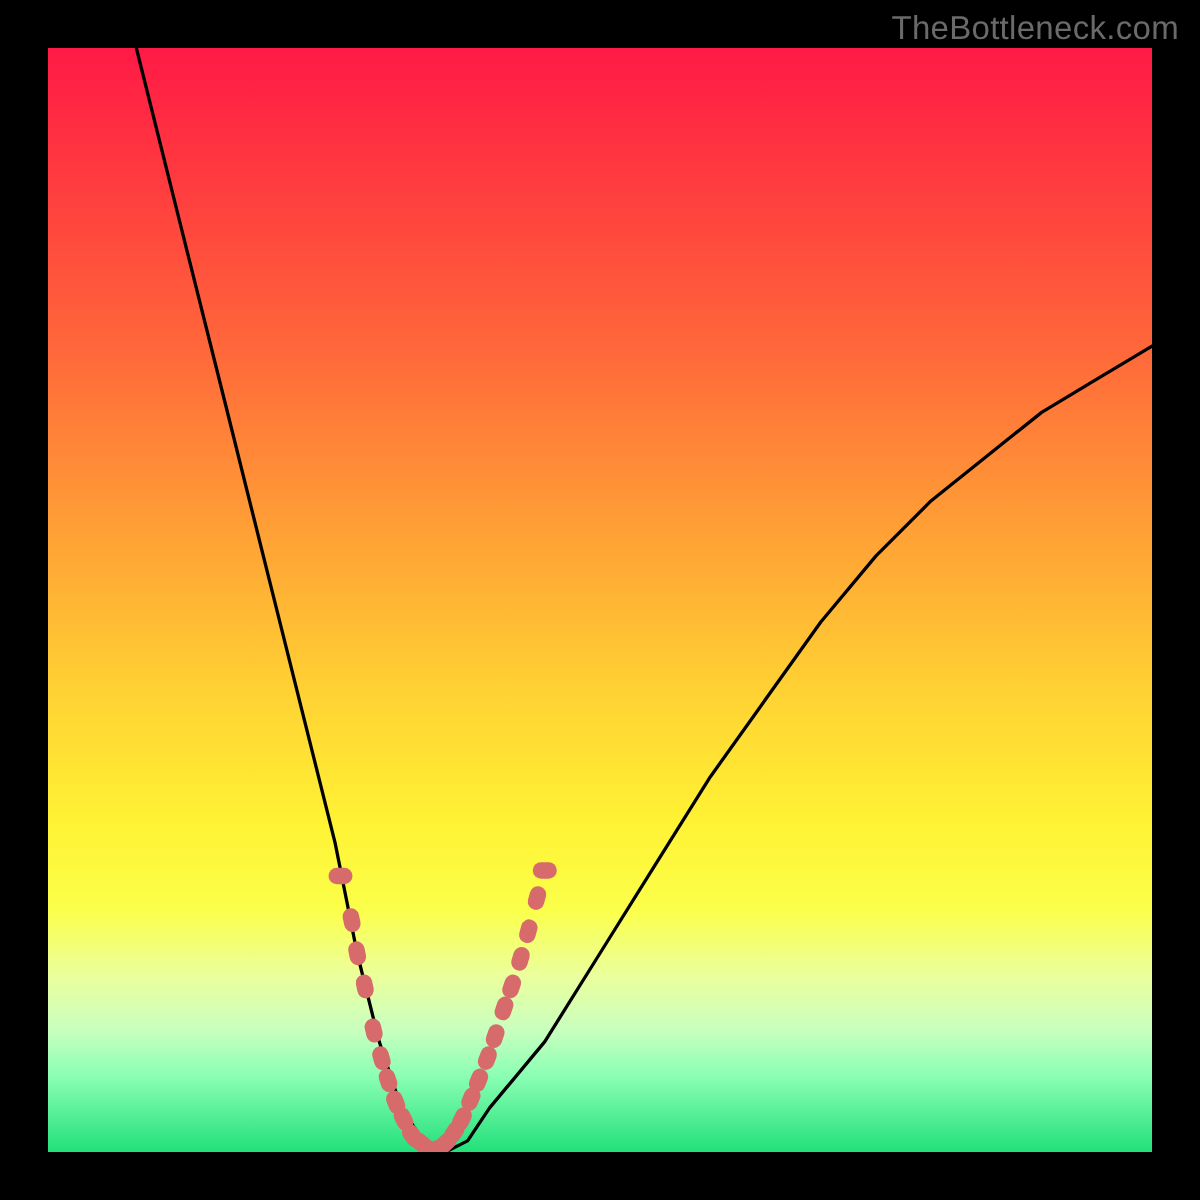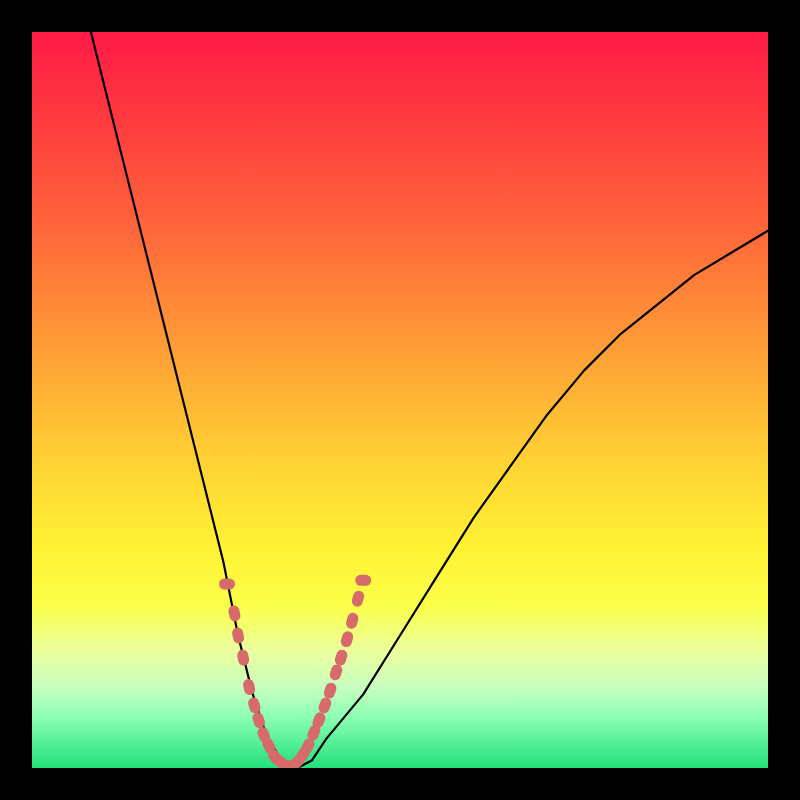--- a/index.html
+++ b/index.html
@@ -53,20 +53,21 @@
     left: 0;
     top: 0;
     width: 736px;
     height: 736px;
   }
 </style>
 </head>
 <body>
 
 <div class="frame">
+  <div class="watermark">TheBottleneck.com</div>
   <div class="plot">
     <svg class="curve" viewBox="0 0 736 736" preserveAspectRatio="none">
       <g id="curve-path">
           <path d="M58.9 0.0 L88.3 117.8 L117.8 235.5 L147.2 353.3 L169.3 441.6 L191.4 529.9 L206.1 603.5 L220.8 662.4 L235.5 706.6 L250.2 728.6 L265.0 736.0 L279.7 728.6 L294.4 706.6 L331.2 662.4 L368.0 603.5 L404.8 544.6 L441.6 485.8 L478.4 434.2 L515.2 382.7 L552.0 338.6 L588.8 301.8 L625.6 272.3 L662.4 242.9 L699.2 220.8 L736.0 198.7" fill="none" stroke="#000000" stroke-width="2.2" stroke-linecap="round" stroke-linejoin="round"></path>
         </g>
       <g id="highlight-dots">
           <rect x="187.0" y="546.5" width="16" height="11" rx="5.5" fill="#d76b6b" transform="rotate(0.0 195.0 552.0)"></rect>
           <rect x="194.4" y="575.9" width="16" height="11" rx="5.5" fill="#d76b6b" transform="rotate(77.9 202.4 581.4)"></rect>
           <rect x="198.1" y="598.0" width="16" height="11" rx="5.5" fill="#d76b6b" transform="rotate(78.7 206.1 603.5)"></rect>
           <rect x="203.2" y="620.1" width="16" height="11" rx="5.5" fill="#d76b6b" transform="rotate(77.9 211.2 625.6)"></rect>

